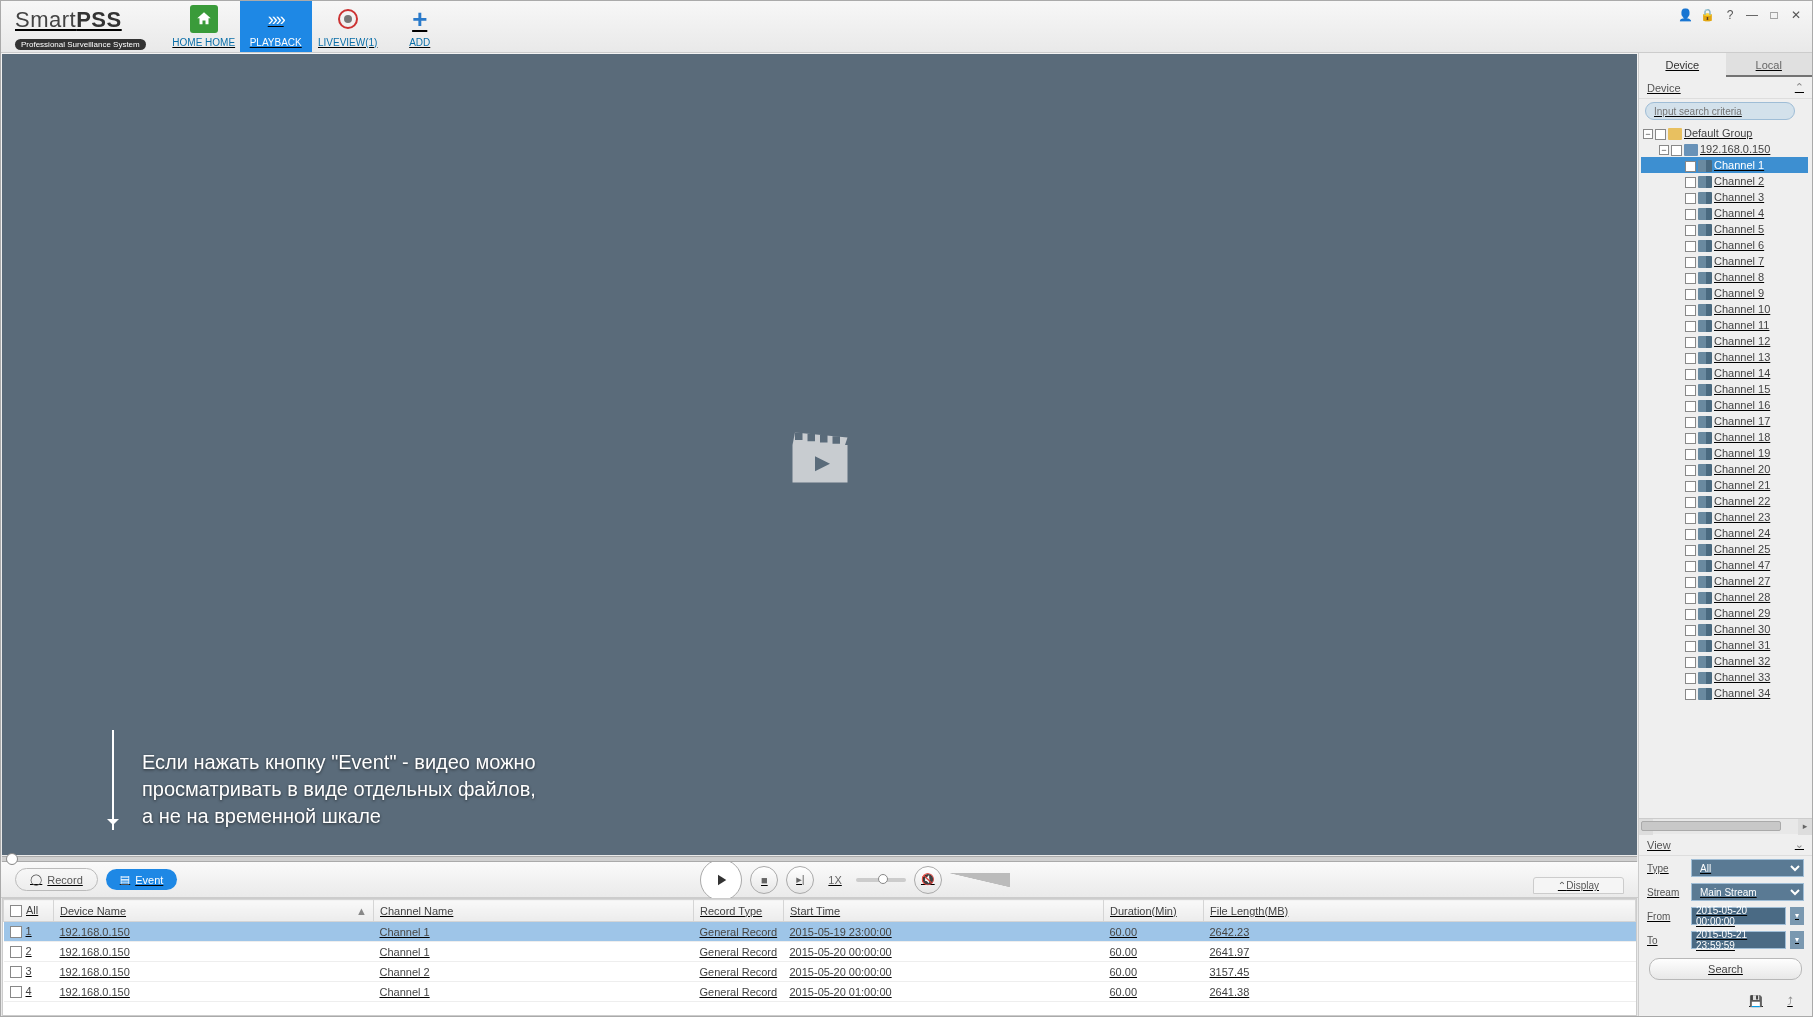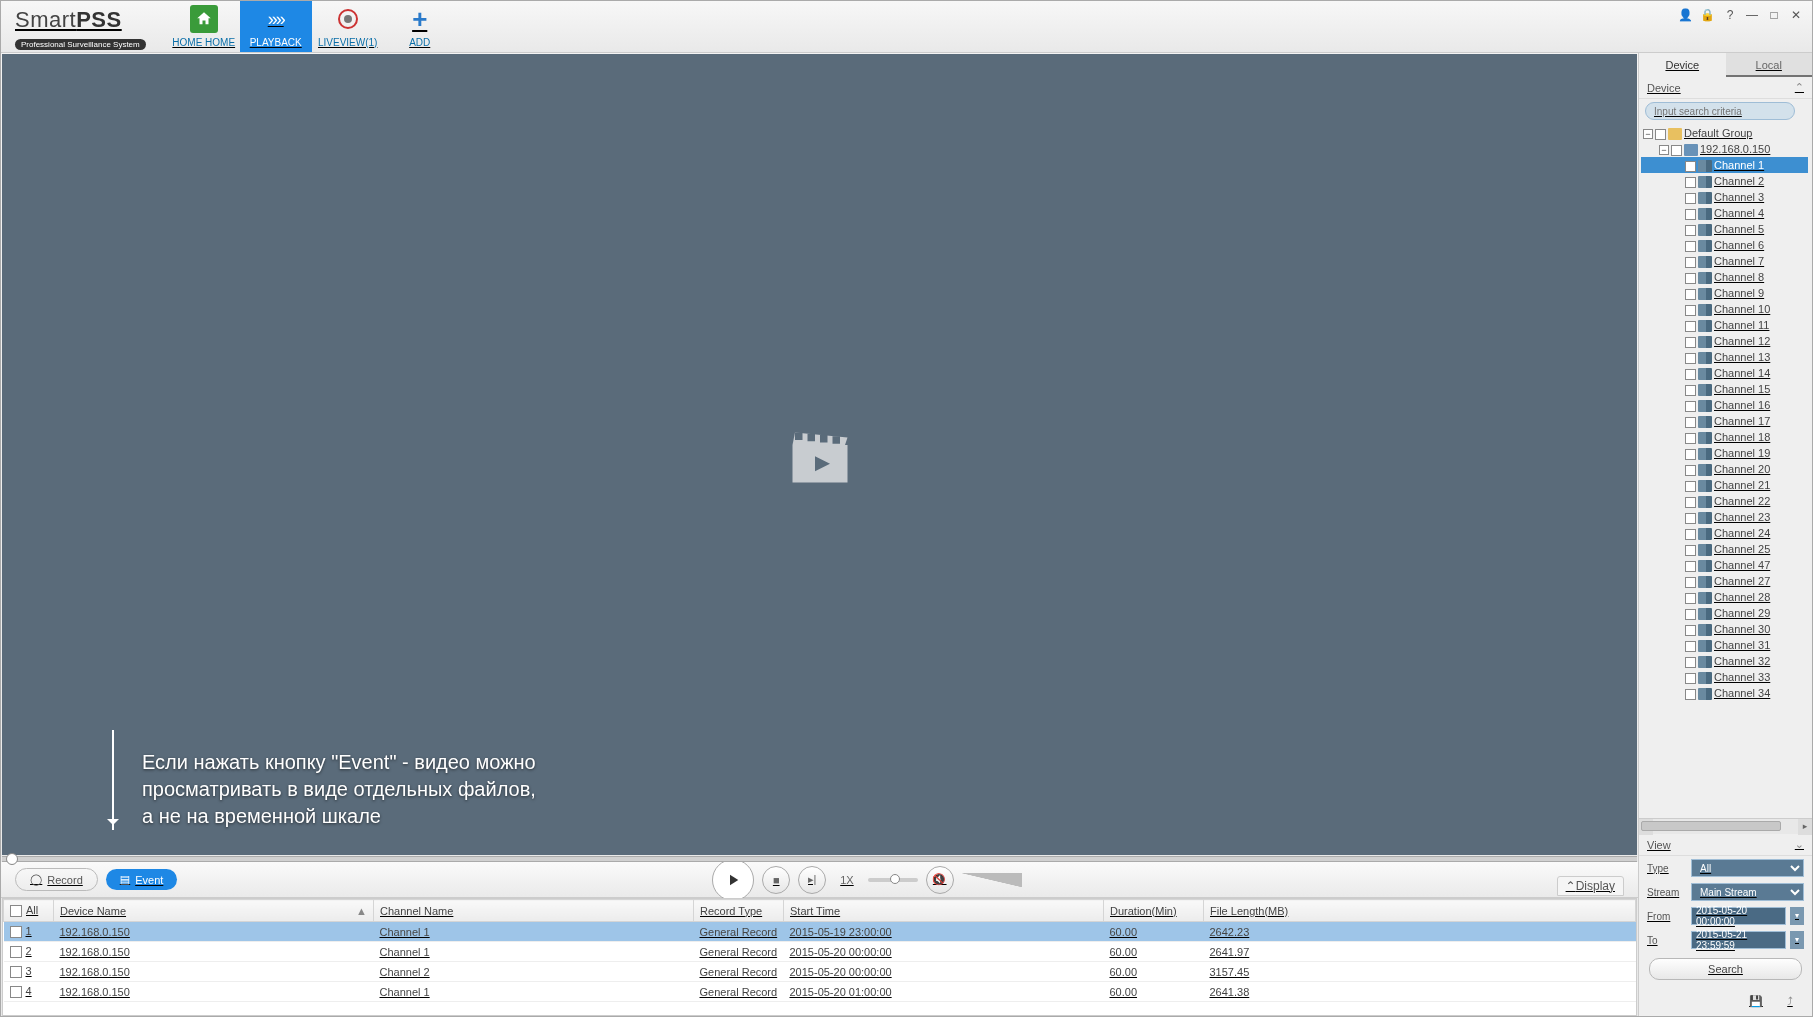--- a/index.html
+++ b/index.html
@@ -30,21 +30,21 @@
 .pill.rec { color:#555; border:1px solid #bbb; }
 .pill.evt { background:#1e88e5; color:#fff; }
 .spacer { flex:1; }
 .pbtn { width:28px; height:28px; border:1px solid #aaa; border-radius:50%; background:linear-gradient(#fff,#e6e6e6); display:flex; align-items:center; justify-content:center; cursor:pointer; font-size:11px; color:#666; }
 .pbtn.big { width:42px; height:42px; background:#fff; }
 .pbtn.big svg { width:18px; height:18px; }
 .speed { font-size:11px; color:#666; margin:0 6px; }
 .slider { width:50px; height:4px; background:#ccc; border-radius:2px; position:relative; }
 .slider .k { position:absolute; left:45%; top:-4px; width:10px; height:10px; background:#fff; border:1px solid #888; border-radius:50%; }
 .vol { width:60px; height:14px; background:linear-gradient(to top right,transparent 48%,#bbb 50%); }
-.disp { margin-left:auto; font-size:12px; color:#555; cursor:pointer; padding:2px 8px; border:1px solid #ccc; border-radius:3px 3px 0 0; background:#f5f5f5; position:relative; top:6px; }
+.disp { margin-left:auto; font-size:10px; color:#555; cursor:pointer; padding:2px 24px; border:1px solid #ccc; border-radius:3px 3px 0 0; background:#f5f5f5; position:relative; top:6px; }
 .listwrap { height:118px; overflow:hidden; background:#fff; margin:0 1px; border:1px solid #ccc; }
 table.rec { width:100%; border-collapse:collapse; font-size:11px; }
 table.rec th { background:linear-gradient(#f9f9f9,#ececec); border:1px solid #d5d5d5; padding:4px 6px; text-align:left; font-weight:400; color:#444; }
 table.rec td { border-bottom:1px solid #eee; padding:3px 6px; color:#444; }
 table.rec tr.sel td { background:#9ec5e8; }
 table.rec th .srt { float:right; color:#888; }
 .ck { width:12px; height:12px; border:1px solid #888; display:inline-block; background:#fff; vertical-align:middle; margin-right:4px; }
 .side { width:174px; background:#efefef; border-left:1px solid #ccc; display:flex; flex-direction:column; font-size:11px; }
 .tabs2 { display:flex; height:24px; }
 .tabs2 div { flex:1; text-align:center; line-height:24px; border-bottom:2px solid #737373; cursor:pointer; background:#e0e0e0; color:#666; }

